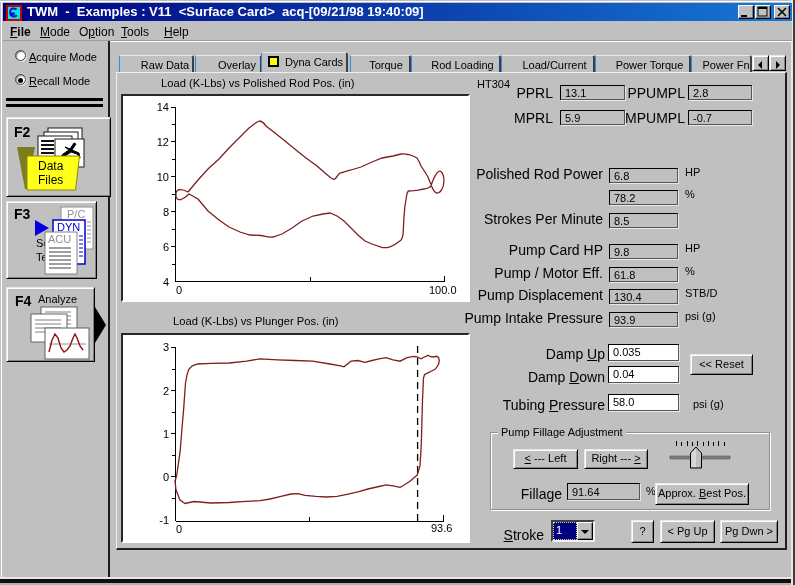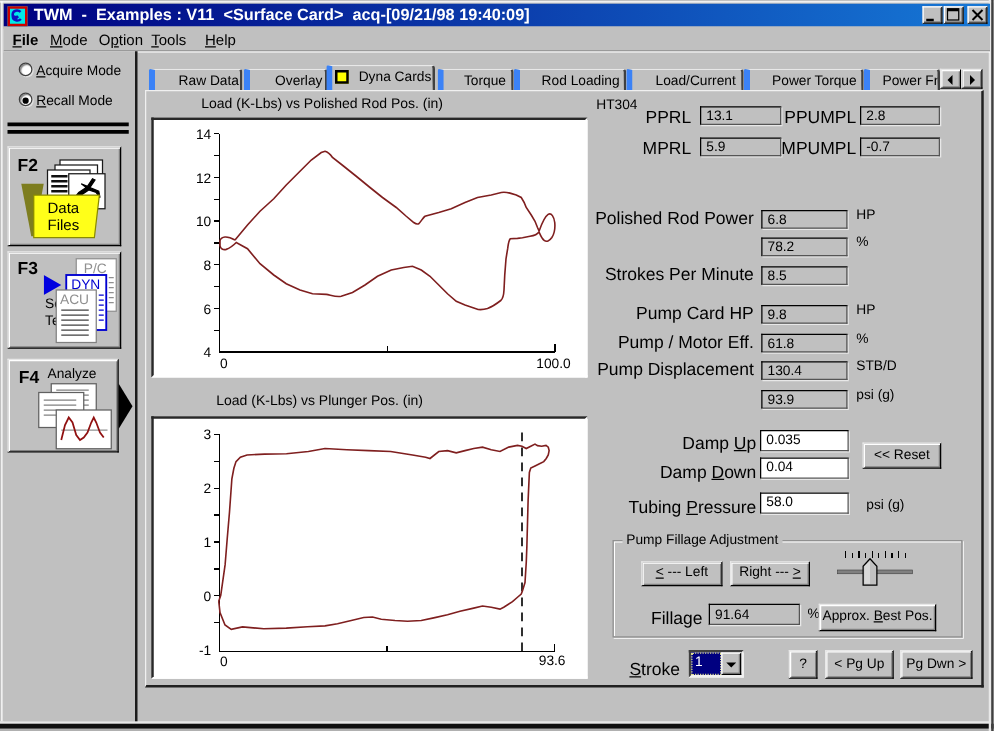--- a/index.html
+++ b/index.html
@@ -20,21 +20,21 @@
 .wbtn { top:2px; width:16px; height:14px; background:#c0c0c0; border:1px solid; border-color:#ffffff #000000 #000000 #ffffff; box-shadow:inset -1px -1px 0 #808080; font-size:10px; text-align:center; color:#000; }
 
 #menubar { left:3px; top:22px; width:789px; height:19px; background:#c0c0c0; font-size:12px; color:#000; border-bottom:1px solid #9a9a9a; box-shadow:0 1px 0 #ffffff; }
 #menubar span { position:absolute; top:3px; }
 
 #leftpanel { left:3px; top:41px; width:107px; height:536px; background:#c0c0c0; border-right:2px solid #1c1c1c; }
 .radio { position:absolute; left:12px; width:11px; height:11px; border-radius:50%; background:#fff; border:1px solid #404040; box-shadow: inset 1px 1px 1px #808080, 1px 1px 0 #e0e0e0; }
 .radiolbl { position:absolute; left:26px; font-size:11px; color:#000; }
 .btn3d { position:absolute; background:#c0c0c0; border:1px solid; border-color:#e8e8e8 #000000 #000000 #e8e8e8; box-shadow:inset 1px 1px 0 #ffffff, inset -1px -1px 0 #808080; }
 
-.tab { position:absolute; top:55px; height:17px; background:#c0c0c0; border-top:1px solid #e8e8e8; border-left:5px solid #3b82f6; border-right:2px solid #404040; border-top-right-radius:3px; border-top-left-radius:2px; font-size:11px; text-align:center; color:#000; padding-top:3px; }
+.tab { position:absolute; top:55px; height:17px; background:#c0c0c0; border-top:1px solid #e8e8e8; border-left:1px solid #3b82f6; border-right:2px solid #404040; border-top-right-radius:3px; border-top-left-radius:2px; font-size:11px; text-align:center; color:#000; padding-top:3px; }
 #tab-active { top:52px; height:20px; z-index:5; }
 
 #tabpanel { left:116px; top:72px; width:671px; height:478px; background:#c0c0c0; border-top:1px solid #f0f0f0; border-left:1px solid #f0f0f0; border-right:2px solid #202020; border-bottom:2px solid #202020; }
 
 .chartbox { position:absolute; background:#fff; border:2px solid; border-color:#282828 #ffffff #ffffff #282828; }
 .charttitle { position:absolute; font-size:11.2px; color:#000; white-space:nowrap; }
 
 .fld { position:absolute; background:#c0c0c0; border:1px solid; border-color:#000 #555 #555 #000; box-shadow:1px 1px 0 #e8e8e8; font-size:11px; padding:1px 0 0 4px; color:#000; }
 .fldw { position:absolute; background:#fff; border:1px solid; border-color:#000 #555 #555 #000; box-shadow:1px 1px 0 #e8e8e8; font-size:11px; padding:1px 0 0 4px; color:#000; }
 .lbl { position:absolute; font-size:11px; color:#000; white-space:nowrap; }
@@ -82,21 +82,21 @@
 
   <div id="leftpanel" class="abs">
     <div class="radio" style="top:9px;"></div>
     <div class="radiolbl" style="top:10px;"><u>A</u>cquire Mode</div>
     <div class="radio" style="top:33px;"></div>
     <div style="position:absolute;left:15px;top:36.5px;width:5px;height:5px;border-radius:50%;background:#000;"></div>
     <div class="radiolbl" style="top:34px;"><u>R</u>ecall Mode</div>
     <div class="abs" style="left:3px;top:57px;width:97px;height:3px;background:#000;"></div>
     <div class="abs" style="left:3px;top:63px;width:97px;height:3px;background:#000;"></div>
 
-    <div class="btn3d" style="left:3px;top:76px;width:91px;height:80px;">
+    <div class="btn3d" style="left:3px;top:76px;width:105px;height:80px;">
       <div class="lbl" style="left:7px;top:6px;font-size:14px;font-weight:bold;">F2</div>
       <svg class="abs" style="left:0px;top:0px;" width="91" height="78" viewBox="0 0 91 78">
         <path d="M10 29 L28 29 L20 71 L18 71 Z" fill="#7d7d1f"></path>
         <rect x="41" y="10" width="34" height="26" fill="#fff" stroke="#1a1a1a"></rect>
         <rect x="37" y="14" width="34" height="26" fill="#fff" stroke="#1a1a1a"></rect>
         <rect x="31" y="18" width="34" height="36" fill="#fff" stroke="#1a1a1a"></rect>
         <g stroke="#101010" stroke-width="2">
             <line x1="34" y1="23" x2="47" y2="23"></line>
             <line x1="34" y1="27" x2="47" y2="27"></line>
             <line x1="34" y1="31" x2="47" y2="31"></line>
@@ -277,20 +277,21 @@
 
   <div class="lblr" style="left:443px;top:242px;width:160px;">Pump Card HP</div>
   <div class="fld" style="left:609px;top:244px;width:69px;height:15px;">9.8</div>
   <div class="lbl" style="left:685px;top:242px;">HP</div>
   <div class="lblr" style="left:443px;top:265px;width:160px;">Pump / Motor Eff.</div>
   <div class="fld" style="left:609px;top:267px;width:69px;height:15px;">61.8</div>
   <div class="lbl" style="left:685px;top:265px;">%</div>
   <div class="lblr" style="left:443px;top:287px;width:160px;">Pump Displacement</div>
   <div class="fld" style="left:609px;top:289px;width:69px;height:15px;">130.4</div>
   <div class="lbl" style="left:685px;top:287px;">STB/D</div>
+  <div class="lblr" style="left:443px;top:310px;width:160px;">Pump Intake Pressure</div>
   <div class="fld" style="left:609px;top:312px;width:69px;height:15px;">93.9</div>
   <div class="lbl" style="left:685px;top:310px;">psi (g)</div>
 
   <div class="lblr" style="left:445px;top:346px;width:160px;">Damp <u>U</u>p</div>
   <div class="fldw" style="left:608px;top:344px;width:71px;height:17px;">0.035</div>
   <div class="pbtn" style="left:690px;top:354px;width:63px;height:21px;padding-top:3px;">&lt;&lt; Reset</div>
   <div class="lblr" style="left:445px;top:369px;width:160px;">Damp <u>D</u>own</div>
   <div class="fldw" style="left:608px;top:366px;width:71px;height:17px;">0.04</div>
   <div class="lblr" style="left:445px;top:397px;width:160px;">Tubing <u>P</u>ressure</div>
   <div class="fldw" style="left:608px;top:394px;width:71px;height:17px;">58.0</div>

